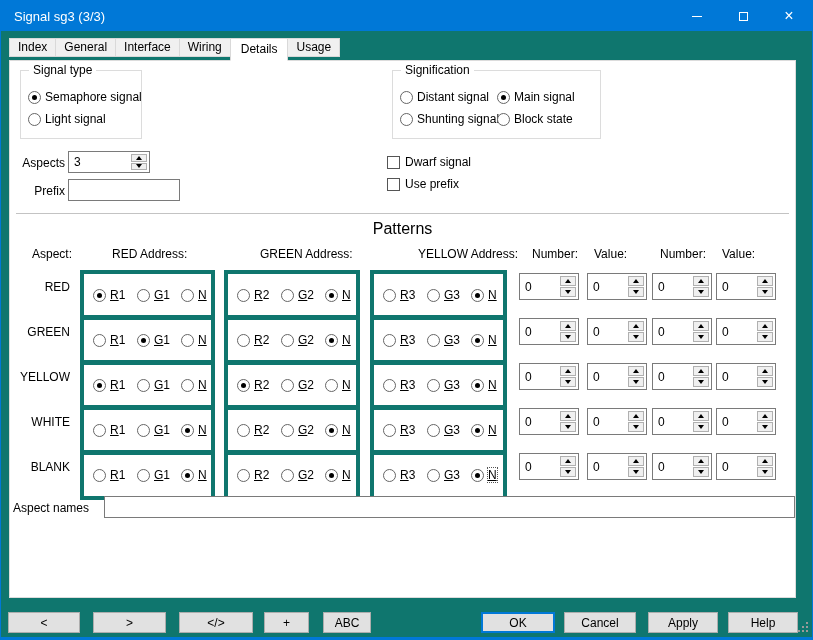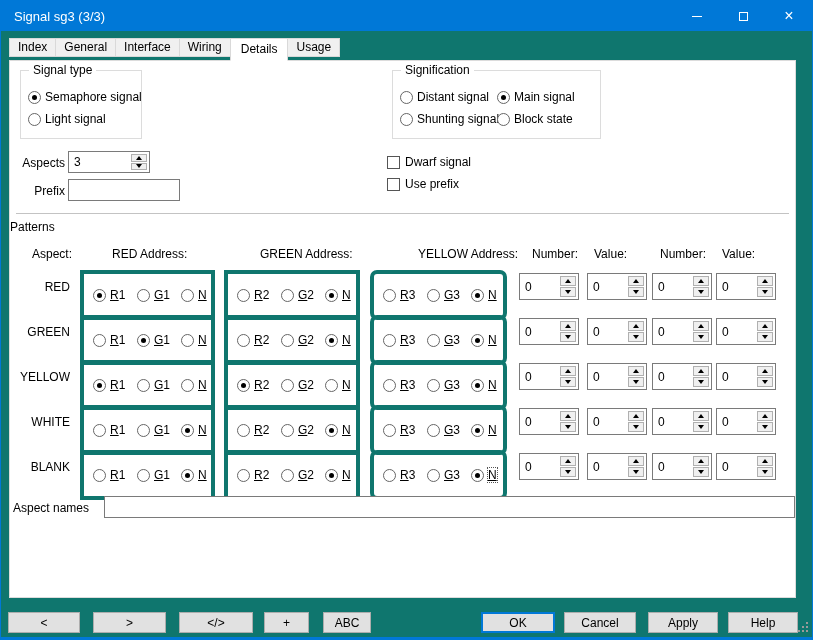--- a/index.html
+++ b/index.html
@@ -49,31 +49,31 @@
   .sd::after{content:"";position:absolute;left:50%;top:50%;margin:-2px 0 0 -3px;
     border-left:3px solid transparent;border-right:3px solid transparent;border-top:4px solid #000;}
   #aspects-spin{left:58px;top:90px;width:82px;height:22px;}
   input.txt{position:absolute;border:1px solid #7a7a7a;background:#fff;font-size:12px;padding:0 4px;box-sizing:border-box;outline:none;}
   #prefix-input{left:58px;top:118px;width:112px;height:22px;}
   
   #cbgroup{position:absolute;left:377px;top:94px;display:flex;flex-direction:column;gap:8px;}
   .checkbox{display:inline-flex;align-items:center;gap:5px;font-size:12px;}
   .cb{width:13px;height:13px;border:1px solid #555;background:#fff;box-sizing:border-box;flex:none;}
   .separator{position:absolute;left:6px;top:152px;width:773px;height:1px;background:#c3c3c3;}
-  .ptitle{position:absolute;left:0;top:159px;width:100%;text-align:left;font-size:12px;}
+  .ptitle{position:absolute;left:0;top:159px;width:100%;text-align:center;font-size:16px;}
   .hdr{position:absolute;top:186px;font-size:12px;white-space:nowrap;}
   .h0{left:22px;}.h1{left:102px;}.h2{left:250px;}.h3{left:396px;margin-left:12px;}
   .h4{left:522px;}.h5{left:584px;}.h6{left:650px;}.h7{left:712px;}
   
   .prow{position:absolute;left:0;width:100%;height:34px;padding-left:43px;}
   .alabel{position:absolute;left:0;top:0;width:60px;height:34px;line-height:34px;text-align:right;font-size:12px;}
   .gbox{position:absolute;top:0;height:50px;border:4px solid #0f766e;box-sizing:border-box;}
   .gbox.g0{left:70px;width:135px;}
   .gbox.g1{left:214px;width:136px;}
-  .gbox.g2{left:360px;width:137px;border-radius:7px;}
+  .gbox.g2{left:360px;width:137px;}
   .gbox .radio{position:absolute;top:50%;transform:translateY(-50%);}
   .gbox .radio:nth-child(1){left:9px;}
   .gbox .radio:nth-child(2){left:53px;}
   .gbox .radio:nth-child(3){left:97px;}
   .spin.ps{top:3px;width:60px;height:27px;}
   .p0{left:509px;}.p1{left:577px;}.p2{left:642px;}.p3{left:706px;}
   #aspect-names-label{left:3px;top:440px;}
   #aspect-names-input{left:94px;top:435px;width:691px;height:22px;}
   
   .btn{position:absolute;top:611px;height:21px;background:#e1e1e1;border:1px solid #adadad;

